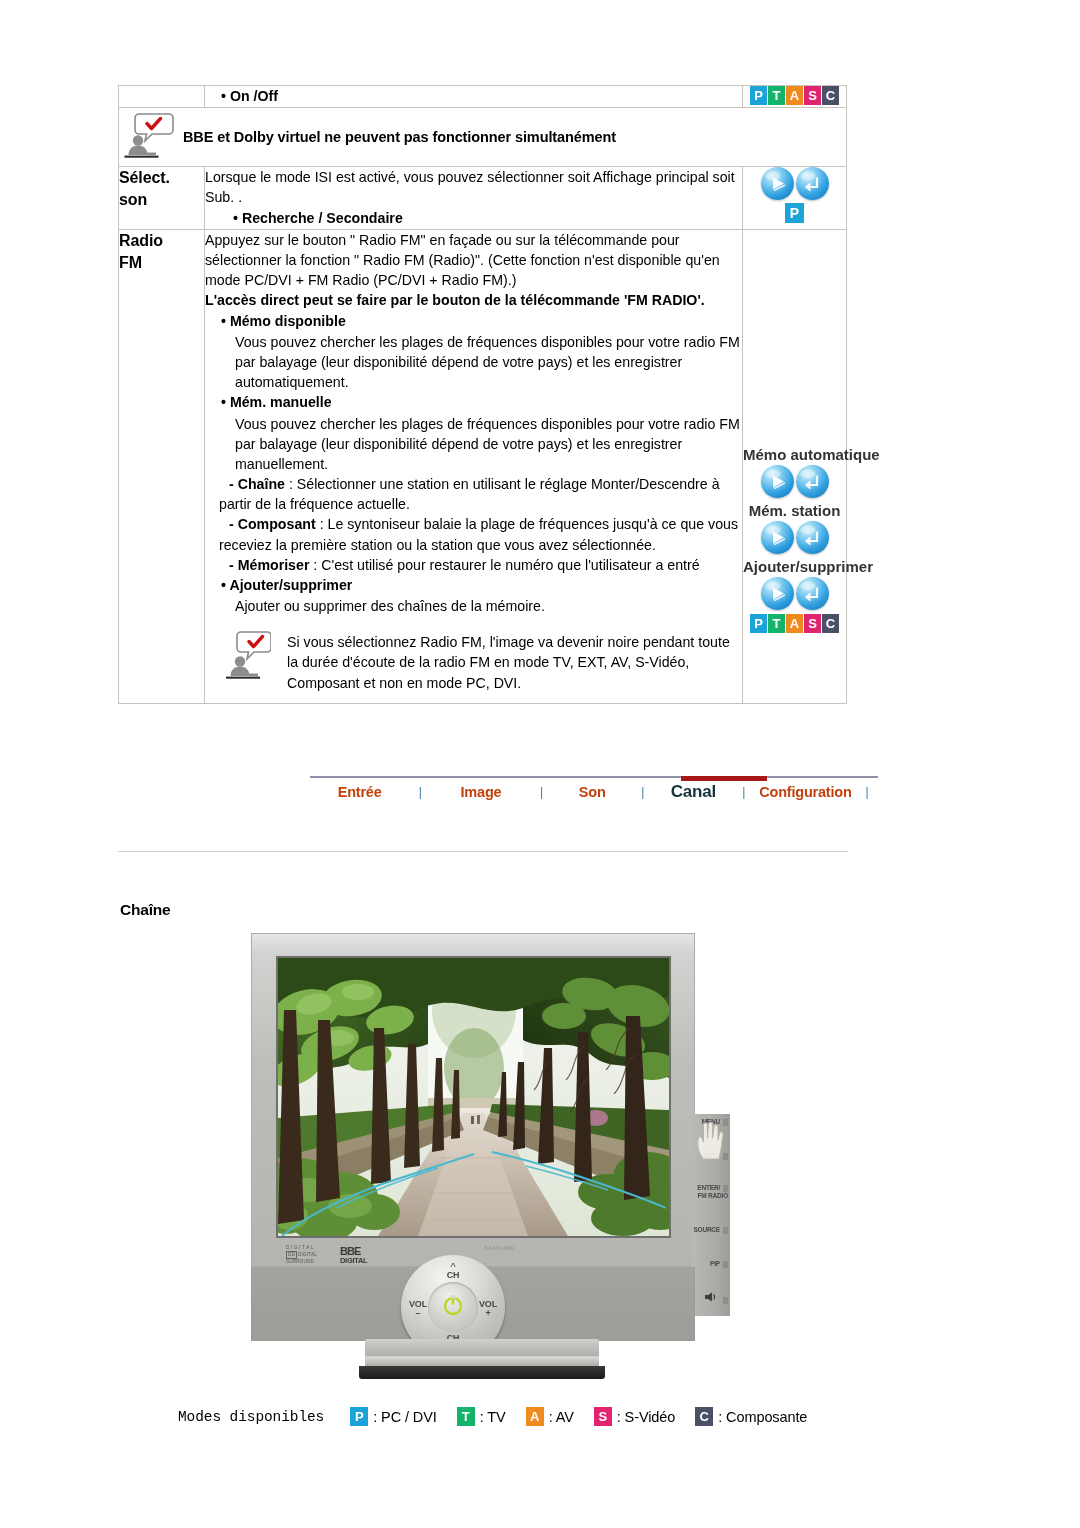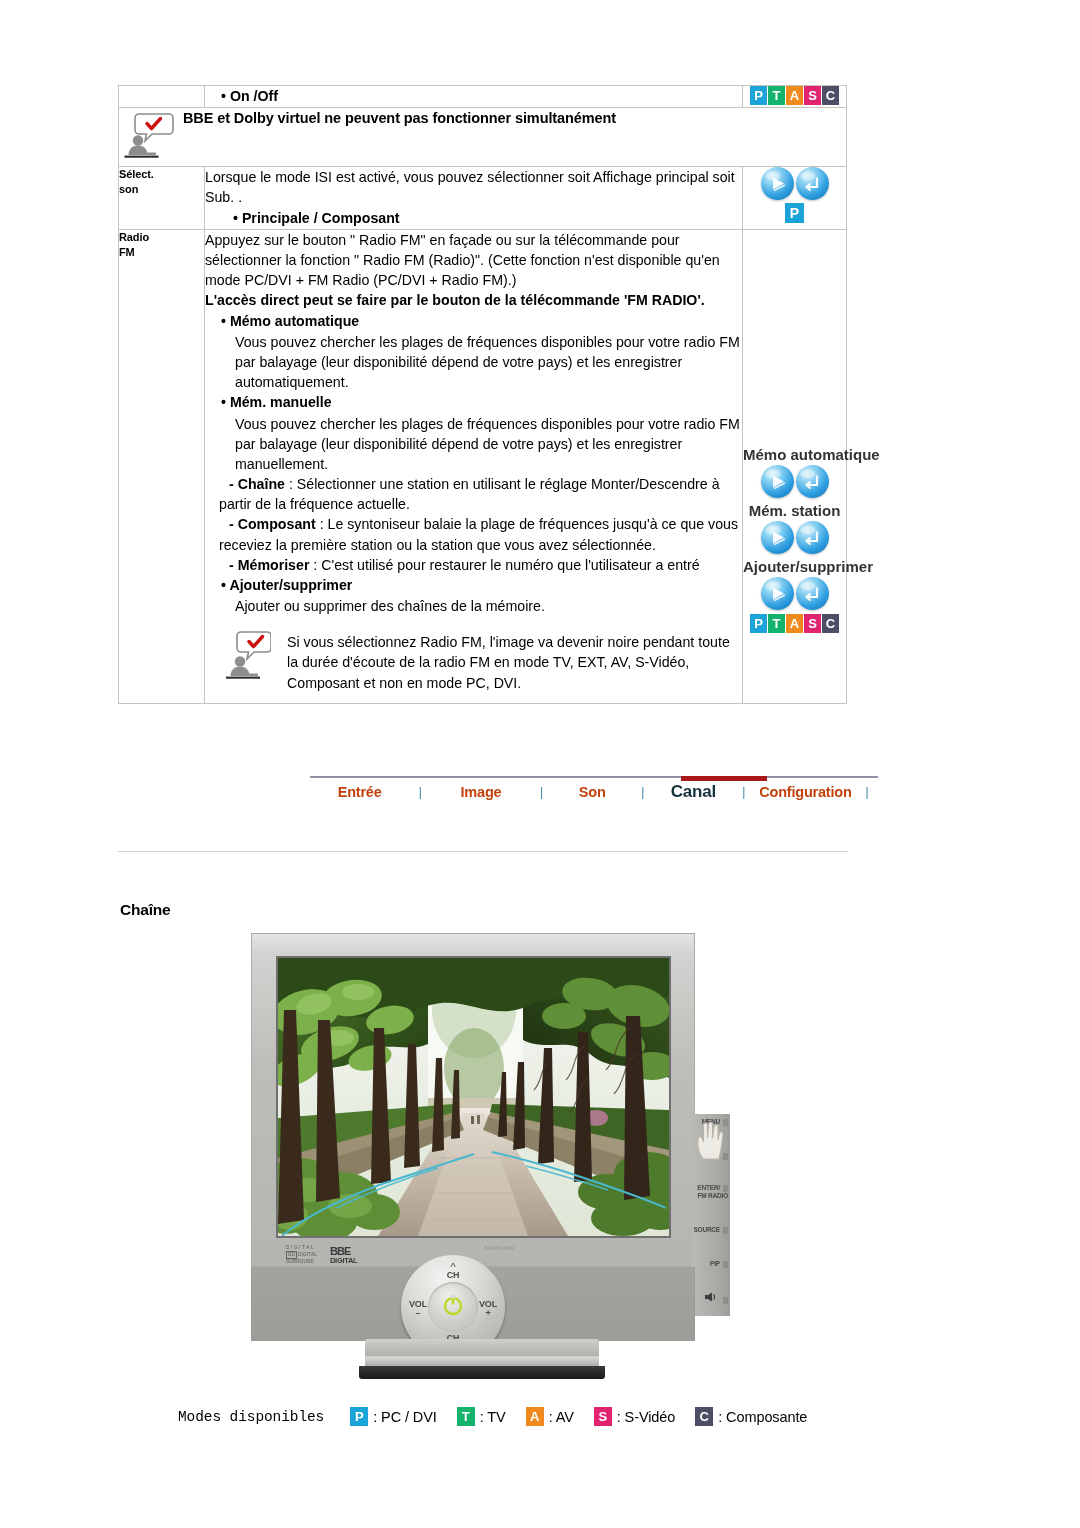--- a/index.html
+++ b/index.html
@@ -26,21 +26,21 @@
   .manual-table td {
     border: 1px solid #c9c3bd;
     vertical-align: top;
     padding: 0;
   }
   .col-label { width: 86px; }
   .col-body  { width: 538px; }
   .col-icons { width: 104px; }
 
   .cell-label {
-    font-size: 11px;
+    font-size: 16px;
     font-weight: bold;
     line-height: 1.35;
     padding: 9px 0 9px 14px;
     letter-spacing: -0.1px;
   }
   .cell-body {
     font-size: 14.2px;
     line-height: 1.42;
     padding: 8px 10px 8px 10px;
   }
@@ -66,21 +66,21 @@
     padding-left: 14px;
     line-height: 1.42;
     text-indent: 10px;
   }
   .tight { line-height: 1.42; }
 
   
   .note-row td { padding: 0; }
   .note-flex {
     display: flex;
-    align-items: flex-start;
+    align-items: center;
     min-height: 54px;
     padding: 2px 0 2px 4px;
   }
   .note-text {
     font-size: 14.5px;
     font-weight: bold;
     padding-left: 8px;
     letter-spacing: -0.1px;
   }
 
@@ -270,21 +270,21 @@
     width: 34px;
   }
   .brand-dolby .dolby-dd {
     display:inline-block;
     border:0.7px solid #666;
     padding:0 1px;
     font-size:4.6px;
     margin-right:1px;
   }
   .brand-bbe {
-    margin-left: 10px;
+    margin-left: 20px;
     color: #3a3a3a;
     line-height: 1;
   }
   .brand-bbe .bbe-big {
     font-size: 11px;
     font-weight: bold;
     letter-spacing: -1px;
     font-family: "Liberation Sans", sans-serif;
   }
   .brand-bbe .bbe-small {
@@ -478,21 +478,21 @@
       </td>
     </tr>
 
     <tr>
       <td class="cell-label">
         <div>Sélect.</div>
         <div>son</div>
       </td>
       <td class="cell-body">
         <div class="tight">Lorsque le mode ISI est activé, vous pouvez sélectionner soit Affichage principal soit Sub. .</div>
-        <div class="bullet-bold ind2">• Principale / Composant</div>
+        <div class="bullet-bold ind2">• Recherche / Secondaire</div>
       </td>
       <td class="cell-icons">
         <div class="orb-pair">
           <span class="orb">
             <svg width="33" height="33" viewBox="0 0 33 33">
               <path d="M12 10.5 L23 16.5 L12 22.5 Z" fill="#ffffff" opacity="0.95"></path>
               <path d="M13 23.5 L24 18" stroke="#ffffff" stroke-width="1.6" opacity="0.8"></path>
               <ellipse cx="12" cy="9" rx="7.5" ry="4.5" fill="#ffffff" opacity="0.38"></ellipse>
             </svg>
           </span>
@@ -510,21 +510,21 @@
 
     <tr>
       <td class="cell-label">
         <div>Radio</div>
         <div>FM</div>
       </td>
       <td class="cell-body">
         <div class="tight">Appuyez sur le bouton " Radio FM" en façade ou sur la télécommande pour sélectionner la fonction " Radio FM (Radio)". (Cette fonction n'est disponible qu'en mode PC/DVI + FM Radio (PC/DVI + Radio FM).)</div>
         <div class="tight b">L'accès direct peut se faire par le bouton de la télécommande 'FM RADIO'.</div>
 
-        <div class="bullet-bold">• Mémo automatique</div>
+        <div class="bullet-bold">• Mémo disponible</div>
         <div class="sub-para">Vous pouvez chercher les plages de fréquences disponibles pour votre radio FM par balayage (leur disponibilité dépend de votre pays) et les enregistrer automatiquement.</div>
 
         <div class="bullet-bold">• Mém. manuelle</div>
         <div class="sub-para">Vous pouvez chercher les plages de fréquences disponibles pour votre radio FM par balayage (leur disponibilité dépend de votre pays) et les enregistrer manuellement.</div>
 
         <div class="dash-line">
           <span class="b">- Chaîne</span><span> : Sélectionner une station en utilisant le réglage Monter/Descendre à partir de la fréquence actuelle.</span>
         </div>
         <div class="dash-line">
           <span class="b">- Composant</span><span> : Le syntoniseur balaie la plage de fréquences jusqu'à ce que vous receviez la première station ou la station que vous avez sélectionnée.</span>

